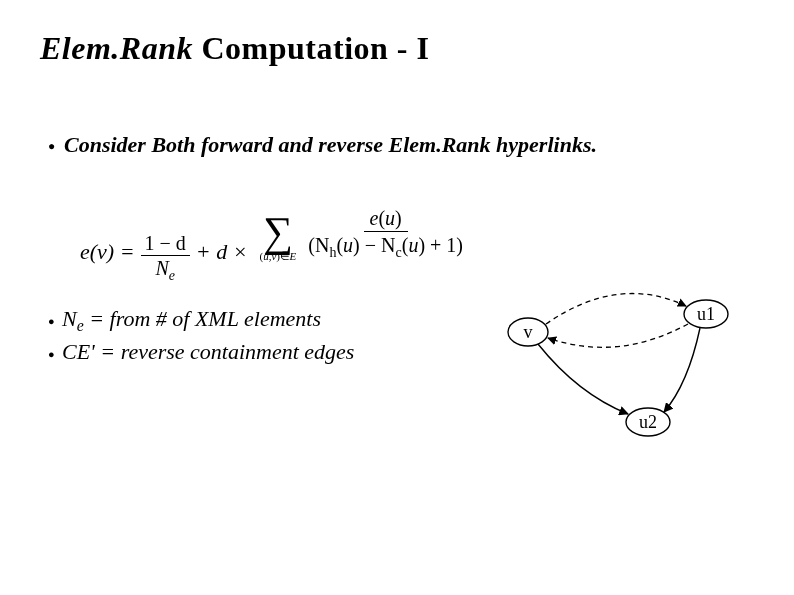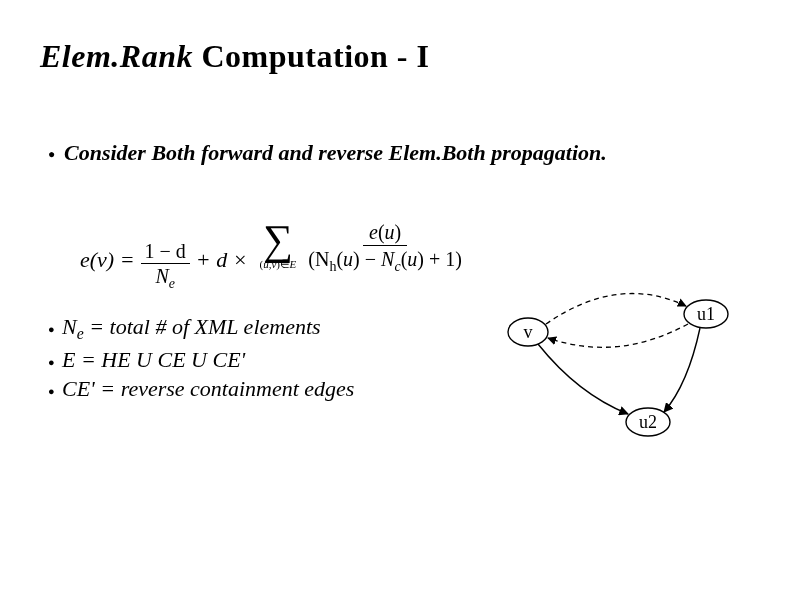--- a/index.html
+++ b/index.html
@@ -9,21 +9,21 @@
       background: #fff;
       width: 794px;
       height: 595px;
       overflow: hidden;
     }
     .slide {
       position: relative;
       width: 794px;
       height: 510px;
       box-sizing: border-box;
-      padding: 34px 40px;
+      padding: 26px 40px;
     }
     .title {
       font-size: 32px;
       font-weight: bold;
       letter-spacing: 0.5px;
       margin-top: 4px;
     }
     .title .italic {
       font-style: italic;
     }
@@ -142,47 +142,46 @@
 </head>
 <body>
 
 <div class="slide">
 
   <div class="title">
     <span class="italic">Elem.Rank</span><span> Computation - I</span>
   </div>
 
   <div class="subhead">
-    <span class="bullet">●</span><span>Consider Both forward and reverse Elem.Both propagation.</span>
+    <span class="bullet">●</span><span>Consider Both forward and reverse Elem.Rank hyperlinks.</span>
   </div>
 
   <div class="equation">
     <span class="e-it" style="position:relative;top:18px;margin-right:6px;"><span>e(v) =</span></span>
 
     <span class="frac" style="position:relative;top:24px;">
       <span class="num">1 − d</span>
       <span class="den"><span style="font-style:italic">N</span><sub style="font-size:0.7em;font-style:italic">e</sub></span>
     </span>
 
     <span class="middle-ops" style="position:relative;top:18px;font-style:italic">+ d ×</span>
 
     <span class="sigma-block">
       <span class="sigma">∑</span>
       <span class="sigma-sub">(<span style="font-style:italic">u</span>,<span style="font-style:italic">v</span>)∈<span style="font-style:italic">E</span></span>
     </span>
 
-    <span class="frac big-frac" style="position:relative;top:6px;">
+    <span class="frac big-frac" style="position:relative;top:0;">
       <span class="num"><span style="font-style:italic">e</span>(<span style="font-style:italic">u</span>)</span>
-      <span class="den">(<span style="">N<sub style="font-size:0.7em">h</sub></span>(<span style="font-style:italic">u</span>) − <span style="font-style:italic">N<sub style="font-size:0.7em">c</sub></span>(<span style="font-style:italic">u</span>) + 1)</span>
+      <span class="den">(<span style="">N<sub style="font-size:0.7em">h</sub></span>(<span style="font-style:italic">u</span>) − <span style="">N<sub style="font-size:0.7em">c</sub></span>(<span style="font-style:italic">u</span>) + 1)</span>
     </span>
   </div>
 
   <div class="bullets">
-    <span class="line"><span class="b">●</span><span>N</span><sub>e</sub><span> = total # of XML elements</span></span>
-    <span class="line"><span class="b">●</span><span>E = HE  U  CE  U  CE'</span></span>
+    <span class="line"><span class="b">●</span><span>N</span><sub>e</sub><span> = from # of XML elements</span></span>
     <span class="line"><span class="b">●</span><span>CE' = reverse containment edges</span></span>
   </div>
 
   <div class="diagram">
     <svg viewBox="0 0 260 180">
       <defs>
         <marker id="arr" viewBox="0 0 10 10" refX="9" refY="5" markerWidth="7" markerHeight="7" orient="auto-start-reverse">
           <path d="M 0 0 L 10 5 L 0 10 z" fill="#000"></path>
         </marker>
       </defs>

